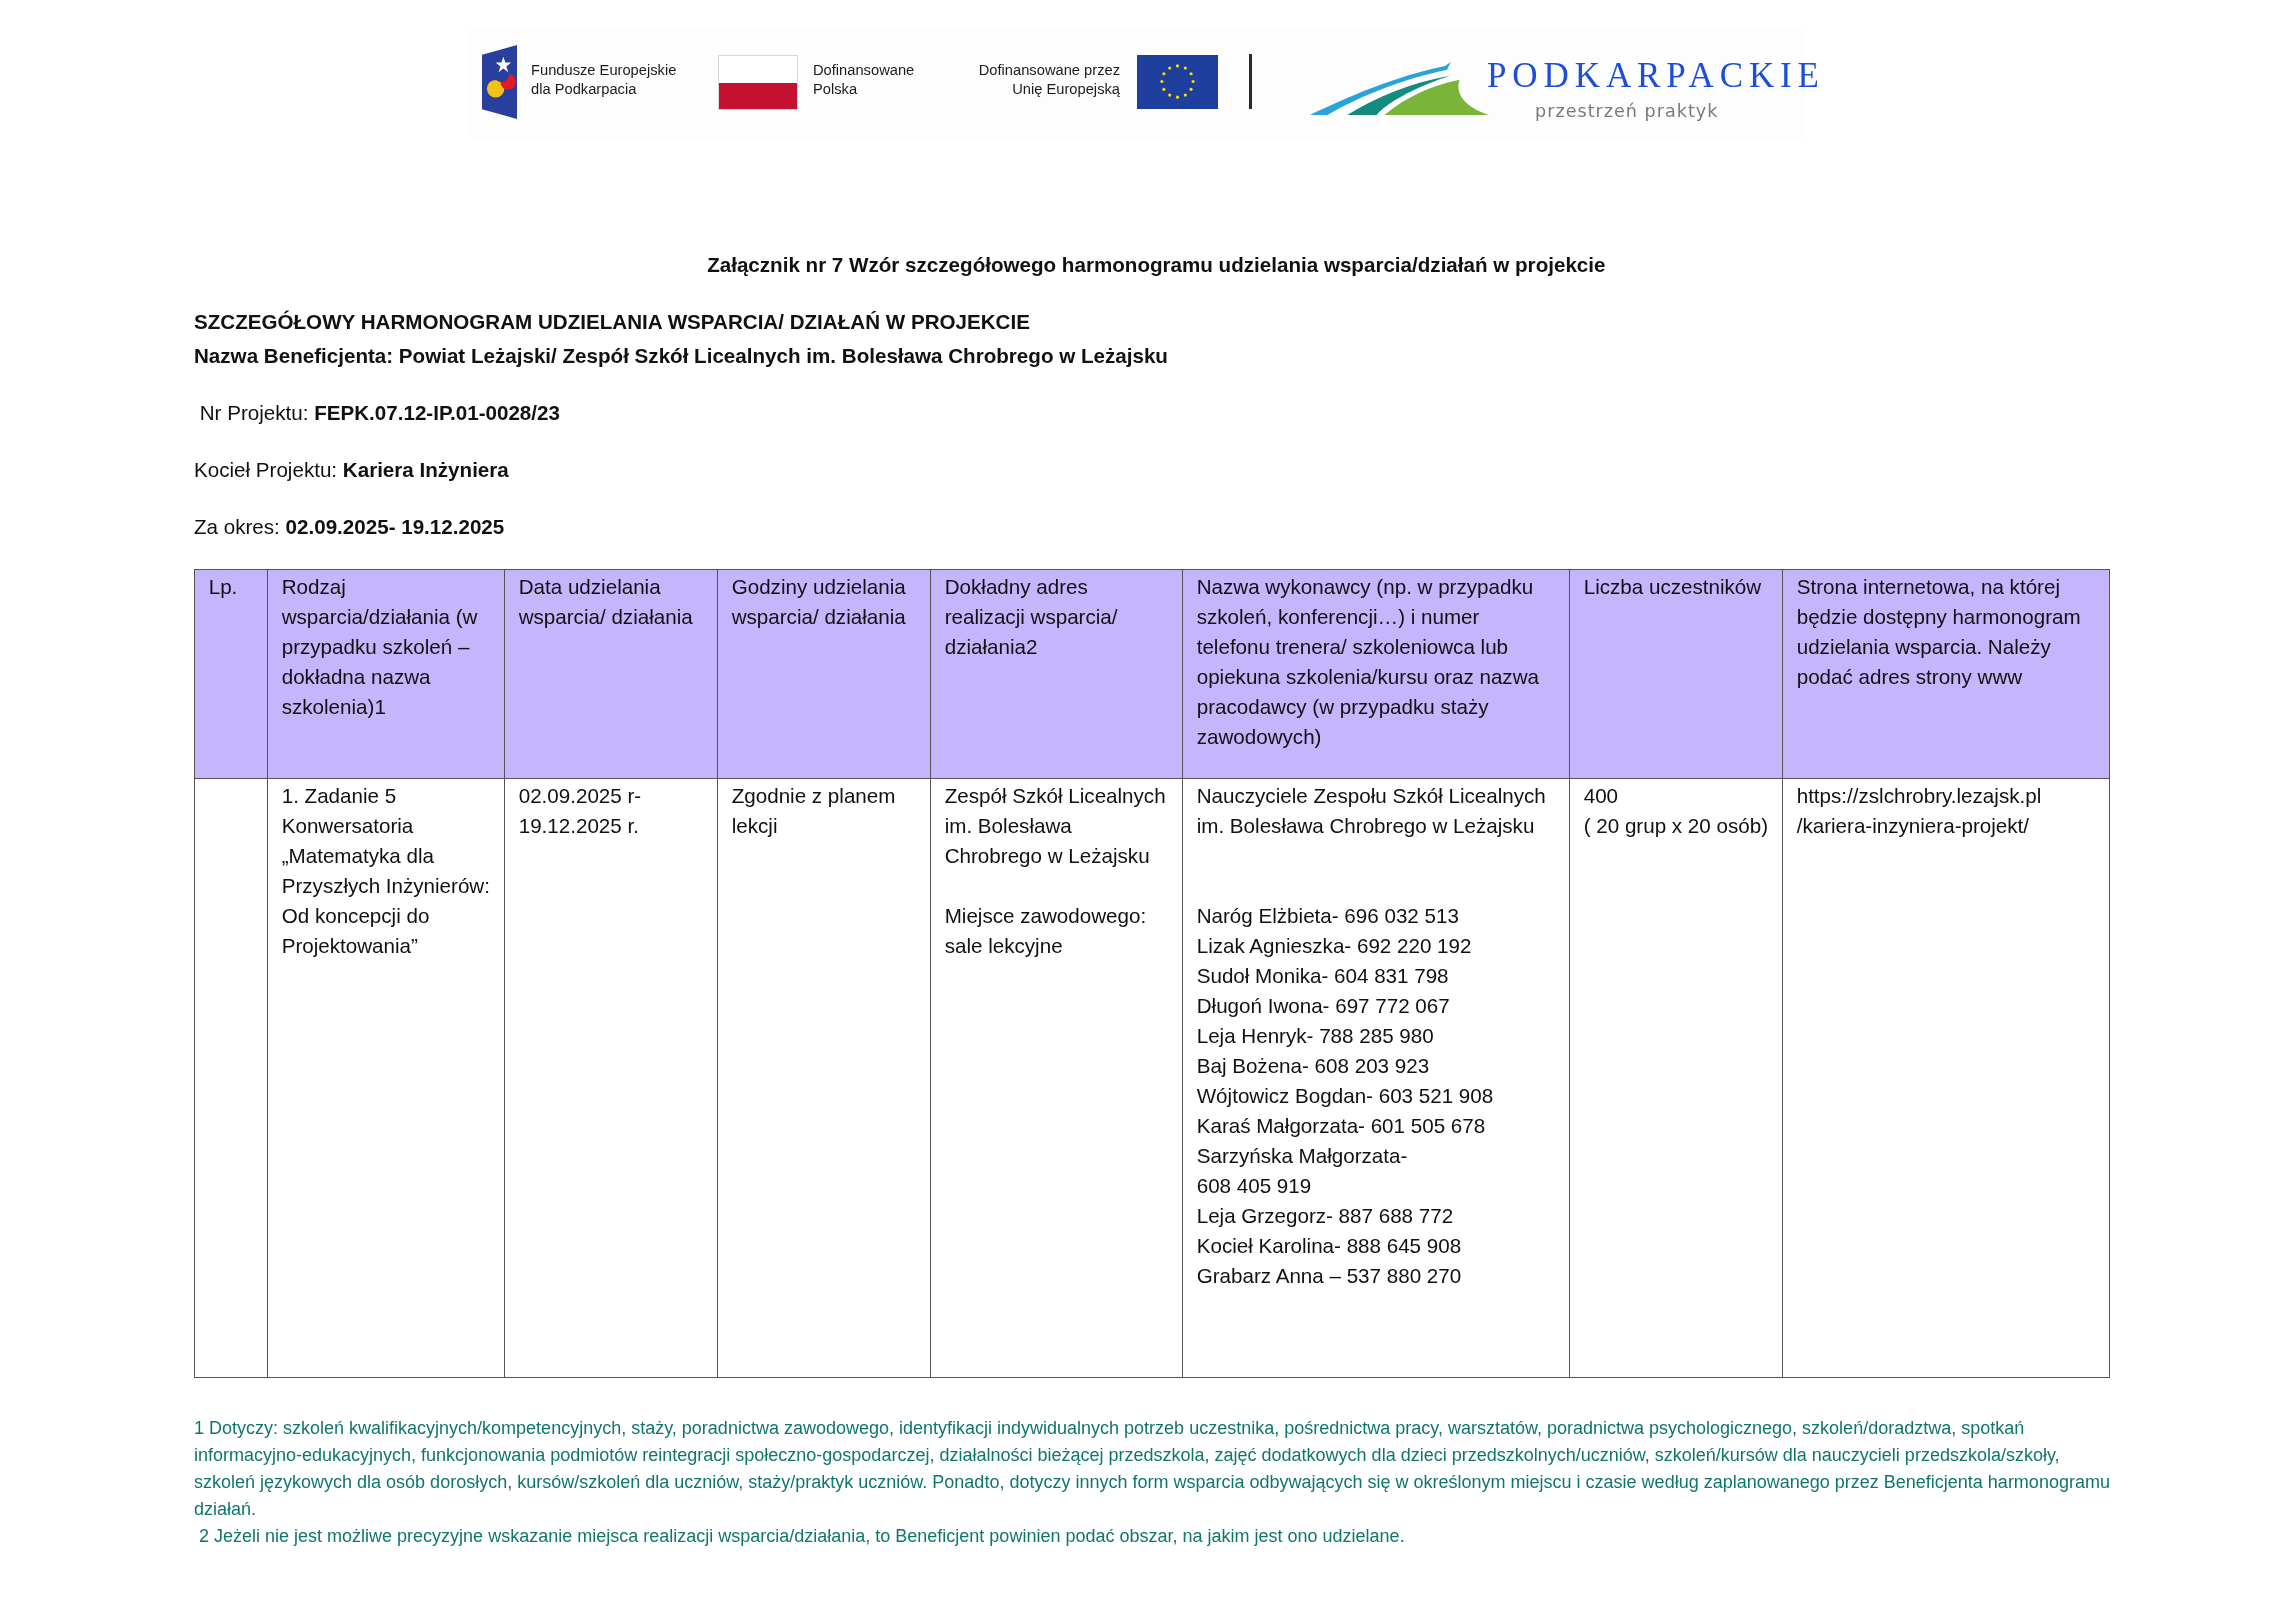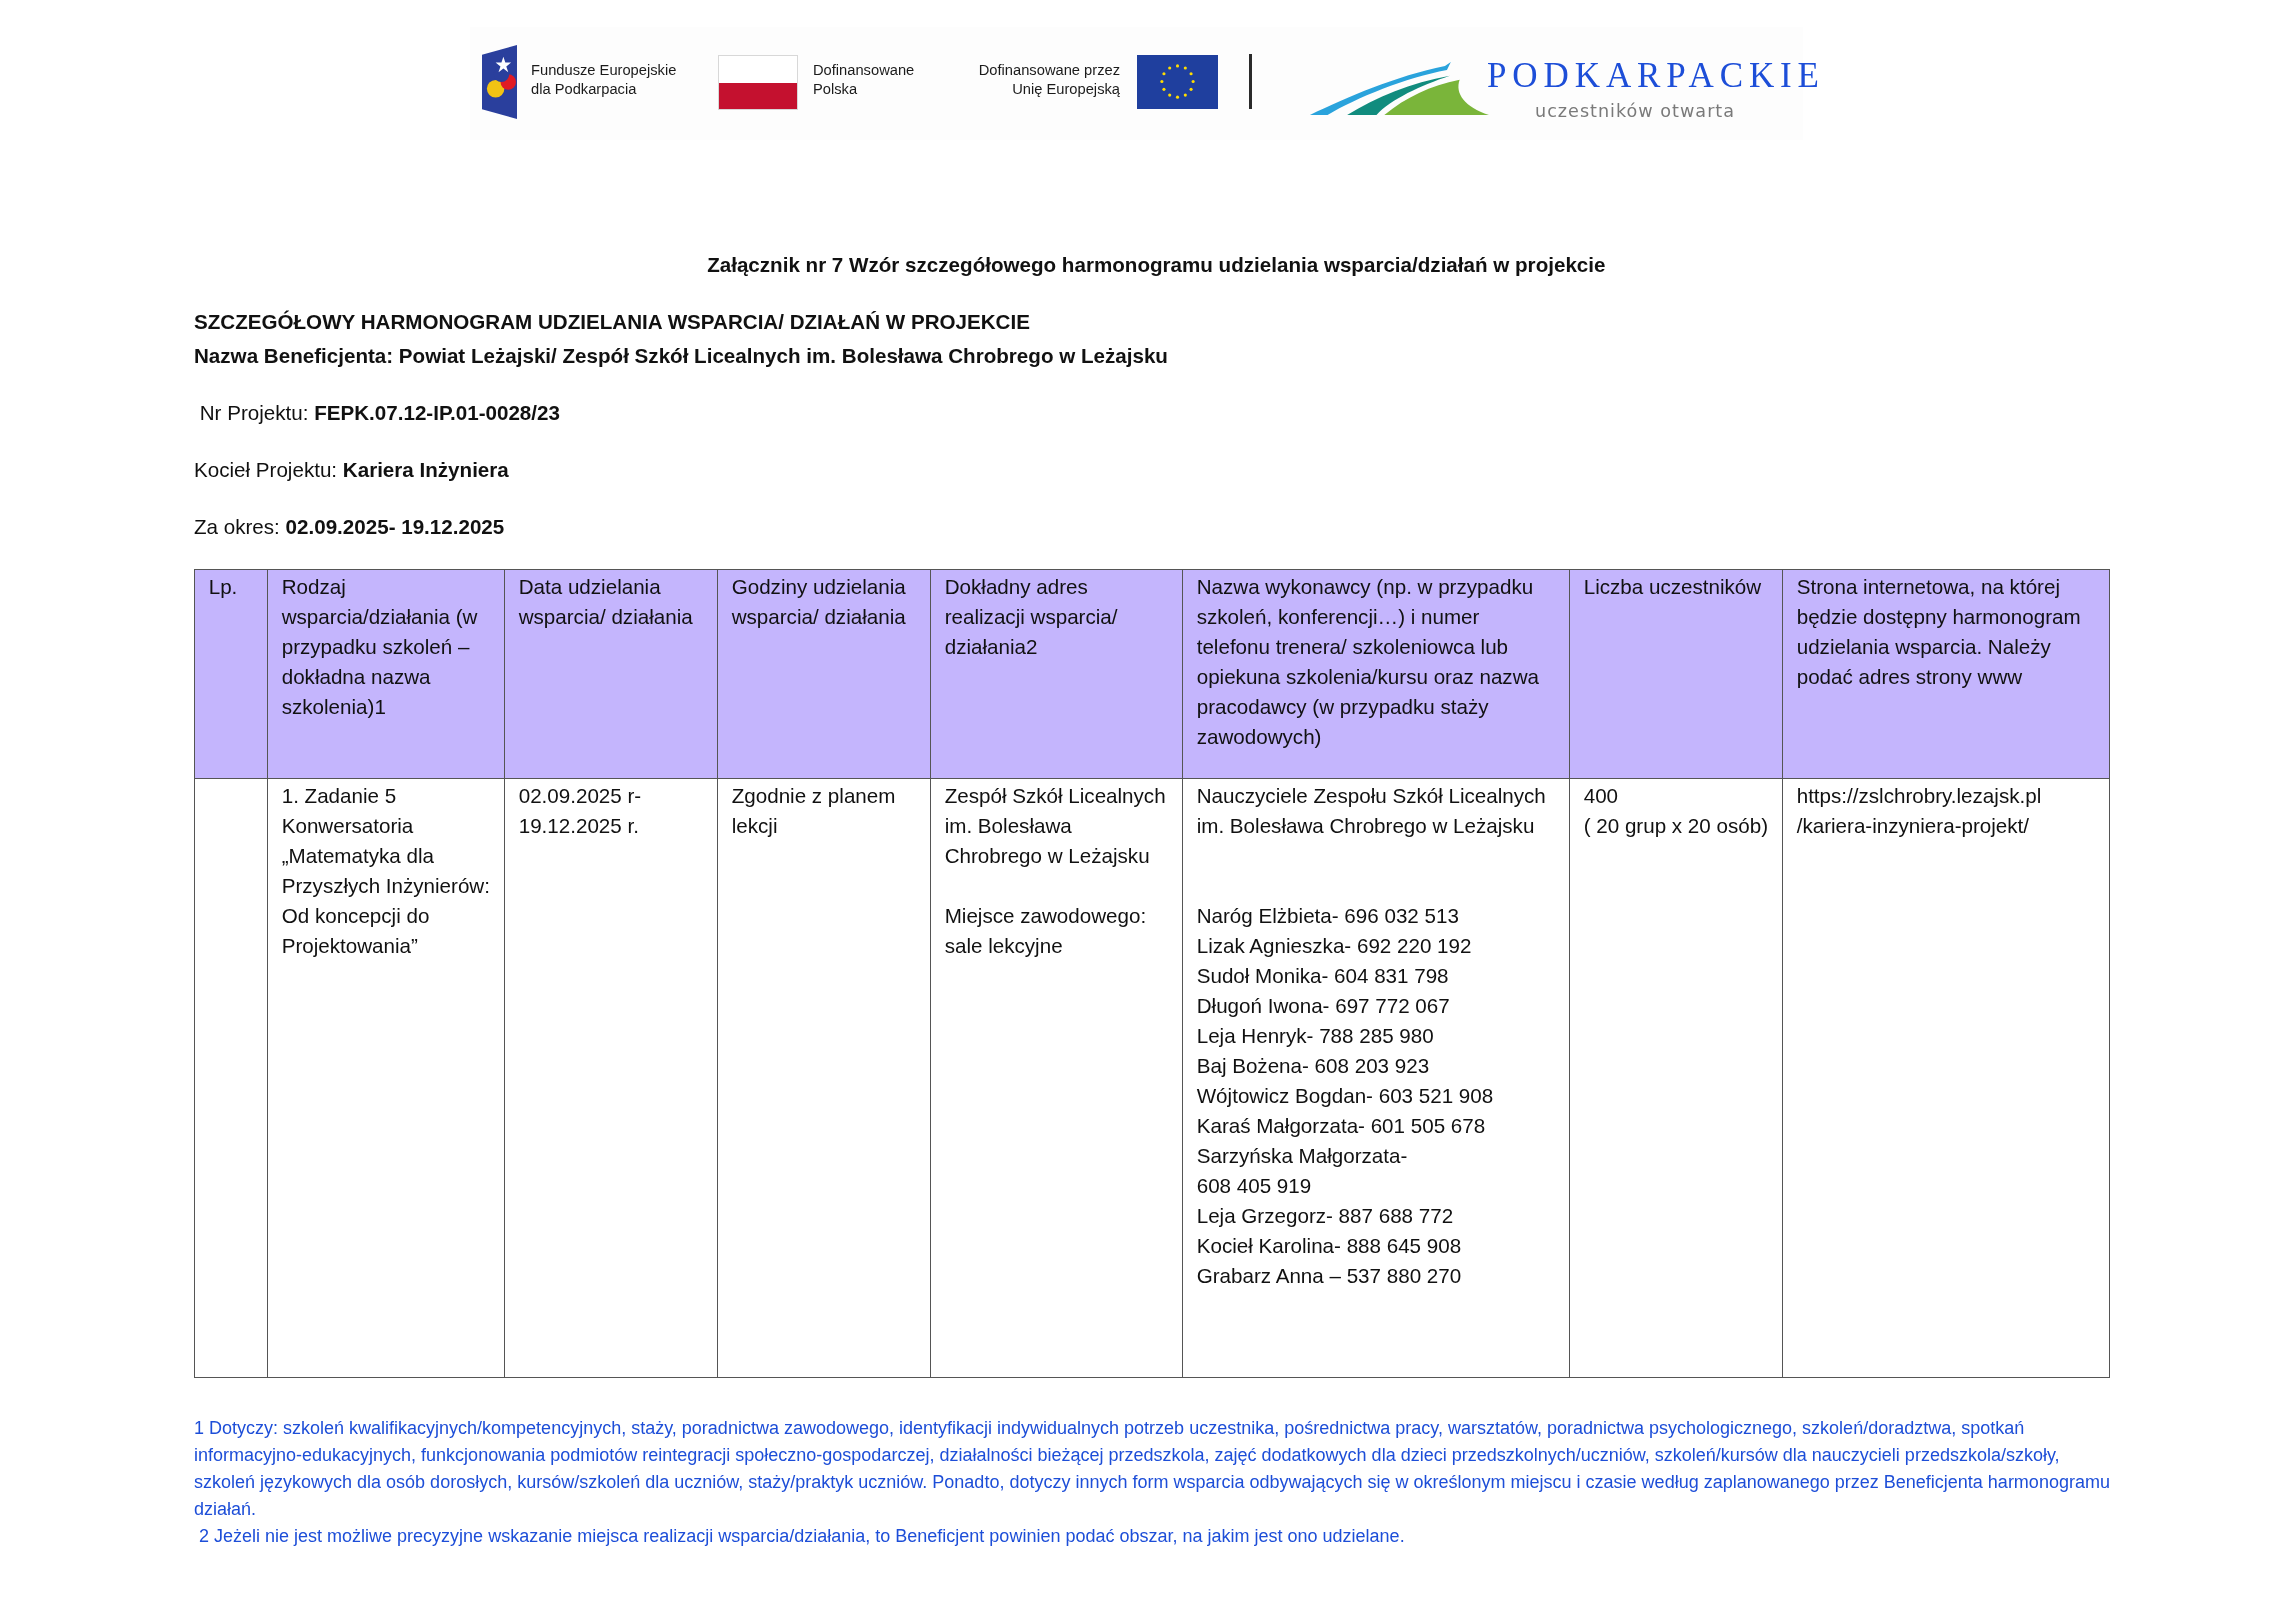--- a/index.html
+++ b/index.html
@@ -34,21 +34,21 @@
   
   .sched-table { left: 194px; top: 569px; width: 1914px; border-collapse: collapse; table-layout: fixed; font-size: 20.6px; line-height: 30px; }
   .sched-table td, .sched-table th {
     border: 1.5px solid #555555; vertical-align: top; text-align: left;
     font-weight: normal; padding: 2px 11.8px 0 13.7px; white-space: pre-line; word-break: break-word;
   }
   .sched-table thead th { background: #c4b5fd; height: 206px; }
   .sched-table tbody td { height: 596px; }
 
   
-  .footnotes { left: 194px; top: 1415px; width: 1921px; font-size: 18px; line-height: 27px; color: #1d4ed8; }
+  .footnotes { left: 194px; top: 1415px; width: 1921px; font-size: 18px; line-height: 27px; color: #0f766e; }
   .footnotes p { margin: 0; }
 </style>
 </head>
 <body>
 
 <div class="abs logo-bar">
   <svg class="abs fe-logo" viewBox="0 0 36 76">
     <polygon points="0,10 36,0 36,76 0,66" fill="#2a3f9d"></polygon>
     <circle cx="14" cy="45" r="9" fill="#f2c314"></circle>
     <circle cx="27" cy="38" r="8" fill="#e01b24"></circle>
@@ -92,21 +92,21 @@
   </svg>
 
   <div class="abs divider"></div>
 
   <svg class="abs pk-swoosh" viewBox="0 0 185 60">
     <path d="M2,58 C40,40 90,18 140,8 L146,4 L142,12 C100,20 50,40 20,58 Z" fill="#2aa3dc"></path>
     <path d="M40,58 C70,40 105,25 145,18 C115,28 85,42 70,58 Z" fill="#118c7e"></path>
     <path d="M78,58 C100,40 125,28 155,22 C150,36 160,50 185,58 Z" fill="#7ab53a"></path>
   </svg>
   <div class="abs pk-title">PODKARPACKIE</div>
-  <div class="abs pk-sub">uczestników otwarta</div>
+  <div class="abs pk-sub">przestrzeń praktyk</div>
 </div>
 
 <div class="abs doc-title">Załącznik nr 7 Wzór szczegółowego harmonogramu udzielania wsparcia/działań w projekcie</div>
 <div class="abs h-main">SZCZEGÓŁOWY HARMONOGRAM UDZIELANIA WSPARCIA/ DZIAŁAŃ W PROJEKCIE</div>
 <div class="abs h-benef">Nazwa Beneficjenta: Powiat Leżajski/ Zespół Szkół Licealnych im. Bolesława Chrobrego w Leżajsku</div>
 
 <div class="abs meta-line" style="top:401px">
   <span style="white-space:pre"> Nr Projektu: </span><b>FEPK.07.12-IP.01-0028/23</b>
 </div>
 <div class="abs meta-line" style="top:458px">

